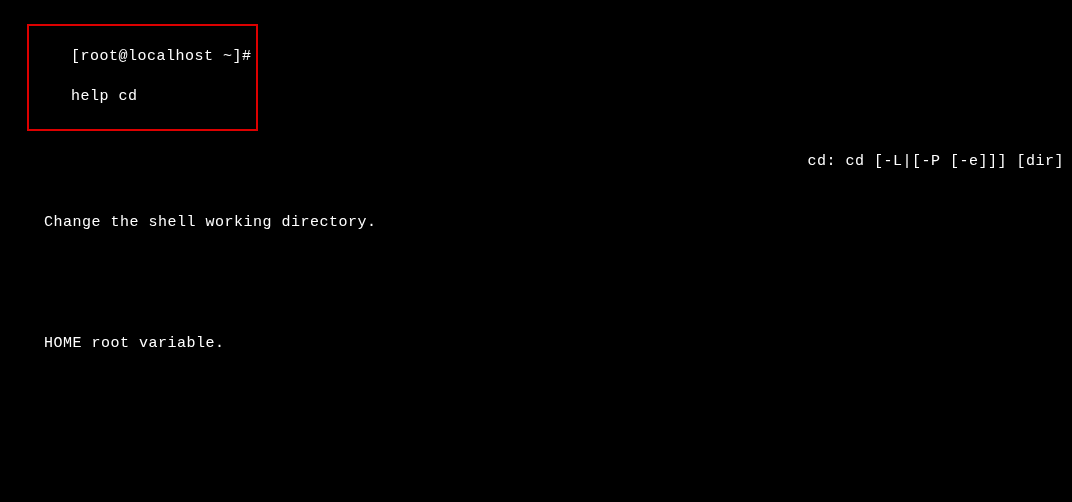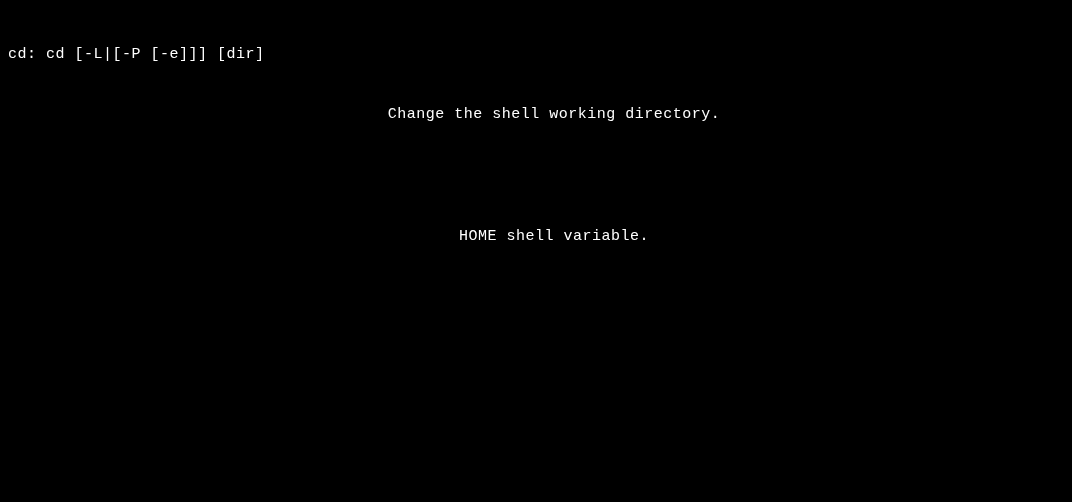--- a/index.html
+++ b/index.html
@@ -18,31 +18,36 @@
   .terminal {
     padding: 4px 8px;
     white-space: pre-wrap;
   }
   .prompt-box {
     border: 2px solid #d00;
     display: inline-block;
     padding: 0 4px 1px 4px;
     margin-bottom: 1px;
   }
-  .indent1 { padding-left: 4ch; display:block;text-align:center; }
-  .line { display:block; }
+  .indent1 { padding-left: 4ch; display:block; }
+  .line { display:block;text-align:right; }
 </style>
 </head>
 <body>
 
 <div class="terminal">
+  <span class="prompt-box">
+    <span>[root@localhost ~]#</span>
+    <span> </span>
+    <span>help cd</span>
+  </span>
   <span class="line">cd: cd [-L|[-P [-e]]] [dir]</span>
   <span class="indent1">Change the shell working directory.</span>
   <span class="indent1">&nbsp;</span>
-  <span class="indent1">HOME shell variable.</span>
+  <span class="indent1">HOME root variable.</span>
   <span class="indent1">&nbsp;</span>
   
   
   
   
   
   
   
   
   

